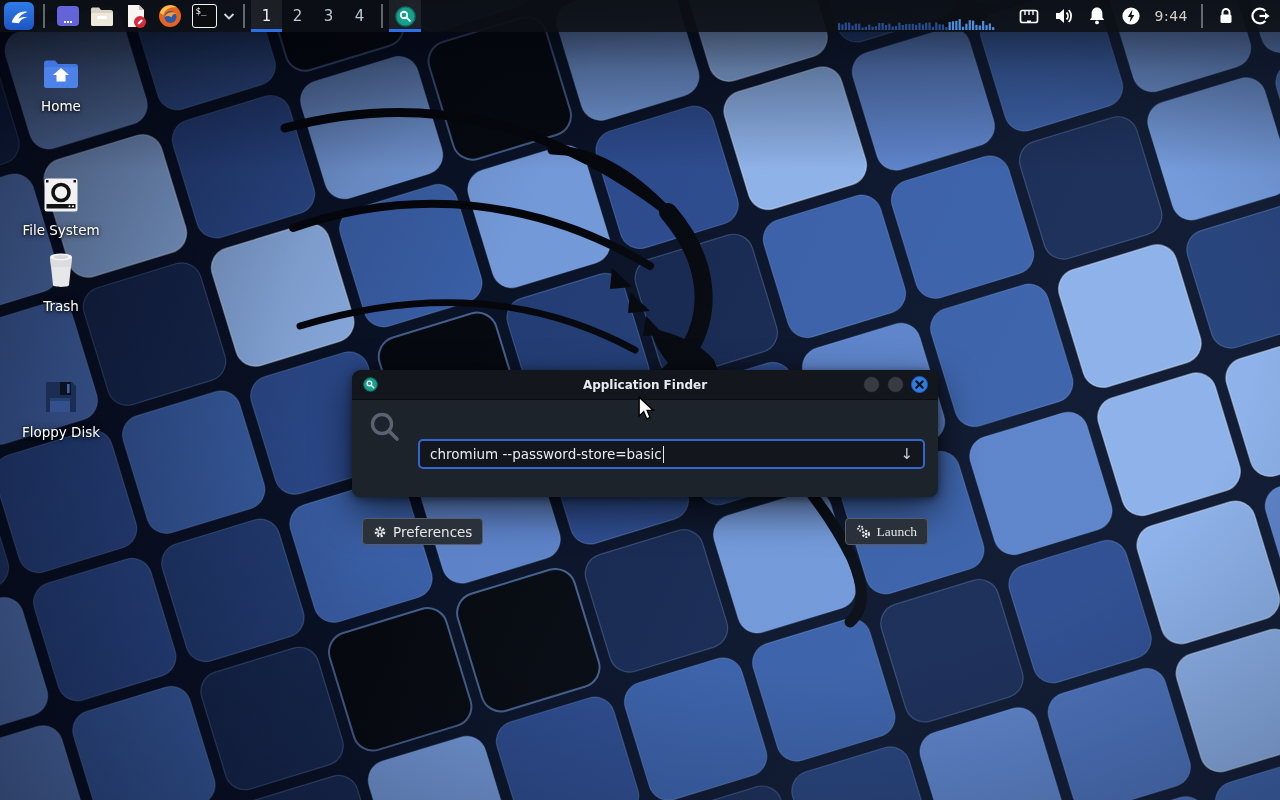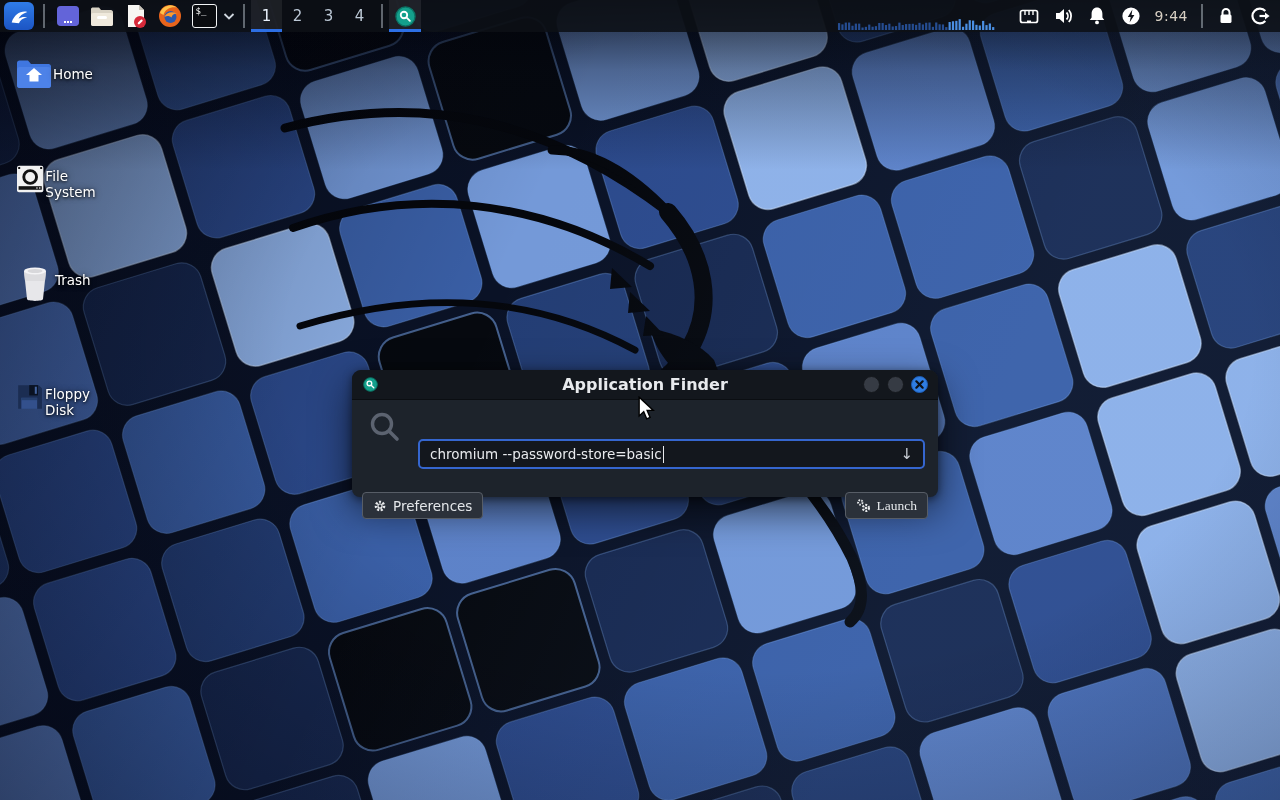--- a/index.html
+++ b/index.html
@@ -27,44 +27,44 @@
   #task-appfinder { width:32px; background:rgba(255,255,255,.08); box-shadow:inset 0 -3px 0 #2d6fe4; }
   .spacer { flex:1; }
   #visualizer { width:160px; height:32px; margin-right:14px; }
   .tray { width:24px; margin:0 5px; }
   #clock { font-size:14px; color:#d8d0c4; margin:0 7px; letter-spacing:.5px; }
   .term-box { width:25px; height:24px; background:#0a0c10; border:1.5px solid #f2f4f6; border-radius:3px;
     display:flex; align-items:flex-start; padding:2px 0 0 3px; }
   .term-box span { font-family:"DejaVu Sans Mono","Liberation Mono",monospace; font-size:9px; color:#fff; line-height:1; }
 
   
-  .dicon { position:absolute; left:15px; width:92px; display:flex; flex-direction:row;
-    align-items:flex-start; z-index:10; cursor:default; }
+  .dicon { position:absolute; left:15px; width:92px; display:flex; flex-direction:column;
+    align-items:center; z-index:10; cursor:default; }
   .dicon .lbl { margin-top:8px; font-size:13.5px; color:#ffffff; text-shadow:0 1px 3px rgba(0,0,0,.95), 0 0 6px rgba(0,0,0,.6); }
 
   
   #dialog { position:absolute; left:352px; top:370px; width:586px; height:127px; z-index:40;
     background:#1d232b; border-radius:9px 9px 8px 8px; box-shadow:0 14px 38px rgba(0,0,0,.6), 0 2px 8px rgba(0,0,0,.5); }
   #titlebar { height:30px; background:#13171d; border-radius:9px 9px 0 0; border-bottom:1px solid #0b0e12;
     display:flex; align-items:center; position:relative; }
-  #dlg-title { position:absolute; left:0; right:0; text-align:center; font-size:16px; font-weight:bold; color:#e8eaed; }
+  #dlg-title { position:absolute; left:0; right:0; text-align:center; font-size:12px; font-weight:bold; color:#e8eaed; }
   #titlebar .appicon { margin-left:11px; z-index:2; }
   .winctl { display:flex; gap:7px; margin-left:auto; margin-right:10px; z-index:2; }
   .circle-btn { width:17px; height:17px; border-radius:50%; background:#363b44; border:1px solid #15181d;
     display:flex; align-items:center; justify-content:center; }
   .circle-btn.close { background:#2f7de2; border-color:#1d5cb4; }
   #dlg-body { position:relative; height:96px; }
   #big-mag { position:absolute; left:16px; top:11px; }
   #field { position:absolute; left:66px; top:19px; width:507px; height:30px; background:#13171d;
     border:2px solid #3566cf; border-radius:5px; display:flex; align-items:center; padding:0 10px;margin-top:20px; }
   #field .val { font-size:13.5px; color:#e8eaed; white-space:pre; }
   .caret { width:1.5px; height:17px; background:#e8eaed; margin-left:1px; }
   #field .drop { margin-left:auto; font-size:15px; color:#c8cdd4; }
   .dbtn { position:absolute; height:27px; background:#2b313a; border:1px solid #575d66; border-radius:4px;
-    color:#e4e7ea; font-size:13.5px; display:flex; align-items:center; gap:6px; padding:0 10px; }
+    color:#e4e7ea; font-size:13.5px; display:flex; align-items:center; gap:6px; padding:0 10px;margin-top:26px; }
   #btn-prefs { left:10px; top:92px; }
   #btn-launch { right:10px; top:92px;font-family:Liberation Serif, serif; }
 
   #cursor { position:absolute; left:637px; top:396px; z-index:100; }
 </style>
 </head>
 <body>
 
 <div id="wallpaper">
   <svg id="cubes" width="1280" height="800">
@@ -463,33 +463,33 @@
 
 <div class="dicon" style="top:58px">
   <svg width="38" height="32" viewBox="0 0 38 32">
     <path d="M2,5 C2,3.5 3,2.5 4.5,2.5 L13,2.5 L16,6 L33.5,6 C35,6 36,7 36,8.5 L36,27 C36,29 35,30 33.5,30 L4.5,30 C3,30 2,29 2,27 Z" fill="#3f76e0"></path>
       <rect x="2" y="9" width="34" height="21" rx="3" fill="#4d82e8"></rect>
     <polygon points="19,10 27,17 11,17" fill="#fff"></polygon>
     <rect x="14.5" y="16" width="9" height="7.5" fill="#fff"></rect>
   </svg>
   <div class="lbl">Home</div>
 </div>
-<div class="dicon" style="top:160px">
+<div class="dicon" style="top:176px">
   <svg width="38" height="38" viewBox="0 0 38 38">
     <rect x="2.5" y="2.5" width="33" height="33" rx="2.5" fill="#f2f2f2"></rect>
     <circle cx="19" cy="16.5" r="8" fill="none" stroke="#121212" stroke-width="3.6"></circle>
     <rect x="4.5" y="28" width="29" height="4.5" fill="#121212"></rect>
     <circle cx="27.5" cy="30.2" r="1" fill="#fff"></circle>
       <circle cx="31" cy="30.2" r="1" fill="#fff"></circle>
     <rect x="4" y="4" width="2.5" height="2.5" fill="#121212"></rect>
       <rect x="31.5" y="4" width="2.5" height="2.5" fill="#121212"></rect>
   </svg>
   <div class="lbl">File System</div>
 </div>
-<div class="dicon" style="top:264px">
+<div class="dicon" style="top:250px">
   <svg width="40" height="40" viewBox="0 0 40 40">
     <path d="M9,7 L31,7 L28,35 C28,37.5 12,37.5 12,35 Z" fill="#e7e7ea"></path>
     <path d="M9,7 L31,7 L30,17 L10,17 Z" fill="#dcdcdf"></path>
     <ellipse cx="20" cy="7" rx="11" ry="3.4" fill="#f4f4f6"></ellipse>
     <ellipse cx="20" cy="7" rx="7.5" ry="2.1" fill="#d8d8db"></ellipse>
   </svg>
   <div class="lbl">Trash</div>
 </div>
 <div class="dicon" style="top:378px">
   <svg width="38" height="38" viewBox="0 0 38 38">

